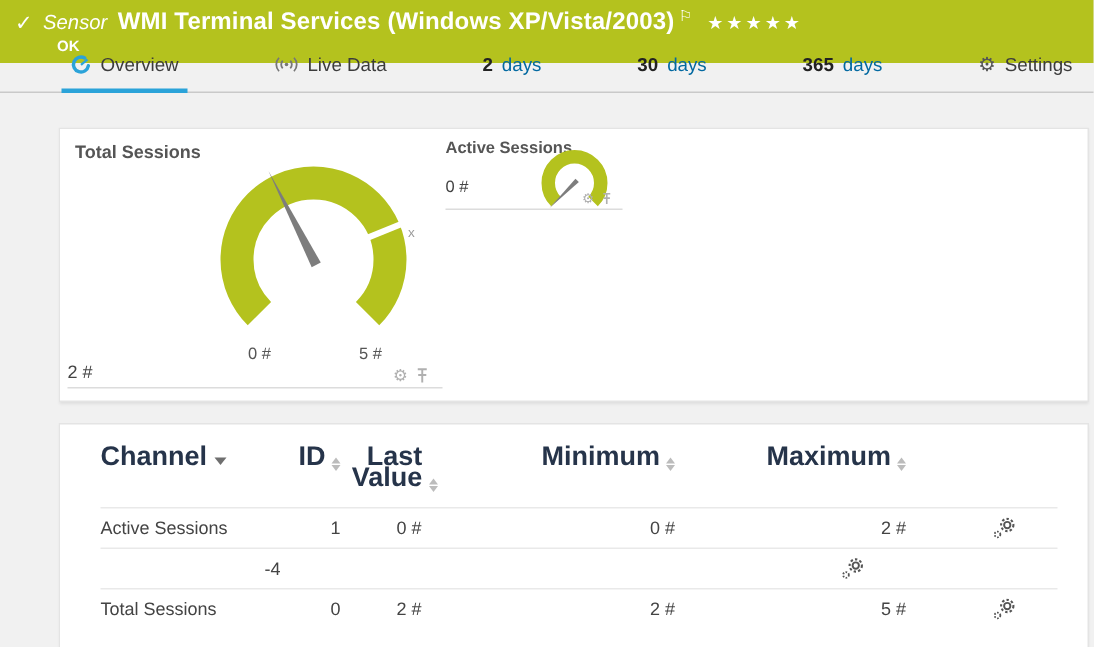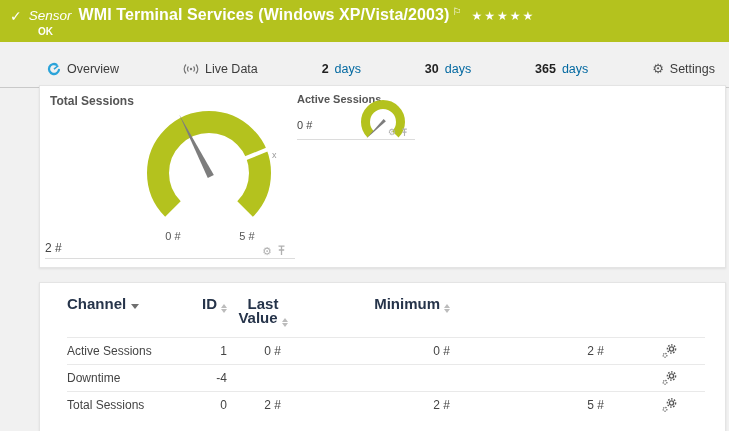--- a/index.html
+++ b/index.html
@@ -10,21 +10,21 @@
   .hdr { position:absolute; top:0; left:0; width:729px; height:42px; background:#b4c21e; color:#fff; }
   .hdr-row { display:flex; align-items:baseline; padding:6px 0 0 10px; }
   .hdr-check { font-size:14px; font-weight:bold; margin-right:7px; position:relative; top:1px; }
   .hdr-kind { font-style:italic; font-size:13.5px; margin-right:7px; }
   .hdr-title { font-weight:bold; font-size:16px; letter-spacing:.1px; }
   .hdr-flag { font-size:10px; position:relative; top:-5px; margin-left:3px; cursor:pointer; }
   .hdr-stars { font-size:12px; letter-spacing:2px; margin-left:10px; cursor:pointer; }
   .hdr-status { position:absolute; left:38px; top:26px; font-size:10px; font-weight:bold; }
 
   
-  .tabs { position:absolute; top:50px; left:0; width:729px; height:38px;
+  .tabs { position:absolute; top:24px; left:0; width:729px; height:38px;
     border-bottom:1px solid #c9c9c9; display:flex; justify-content:space-between;
     padding:0 12px 0 45px; }
   .tab { position:relative; display:flex; align-items:center; gap:6px;
     font-size:12.5px; color:#3c3c3c; cursor:pointer; padding:0 2px; }
   .tab.active::after { content:''; position:absolute; left:-4px; right:-4px; bottom:-1px;
     height:3px; background:#2ba3d9; }
   .tab .num { font-weight:bold; color:#222; }
   .tab .unit { color:#0369a1; }
   .tab svg { display:block; }
 
@@ -38,21 +38,21 @@
   .gl { position:absolute; font-size:11px; color:#555; }
   .cur { position:absolute; font-size:12px; color:#444; }
   .uline { position:absolute; height:1px; background:#dcdcdc; }
   .mini-icons { position:absolute; display:flex; gap:5px; align-items:center; color:#b0b0b0; }
   .mini-icons .gear { font-size:11px; line-height:10px; cursor:pointer; }
   .mini-icons svg { cursor:pointer; display:block; }
 
   
   .tbl { padding:14px 20px 0 27px; }
   .trow { display:grid; grid-template-columns:120px 40px 90px 133px 154px 1fr; align-items:center; }
-  .thead { align-items:start; padding-bottom:10px; font-size:15px; font-weight:bold; color:#26344a; line-height:14px; }
+  .thead { align-items:start; padding-bottom:10px; font-size:18px; font-weight:bold; color:#26344a; line-height:14px; }
   .th { cursor:pointer; }
   .th-id,.th-min,.th-max { text-align:right; }
   .th-last { text-align:center; padding-right:18px; }
   .trow-data { height:27px; border-top:1px solid #e9e9e9; font-size:12px; color:#444; }
   .td-id,.td-last,.td-min,.td-max { text-align:right; }
   .td-last { padding-right:36px; }
   .td-icon { text-align:right; padding-right:28px; }
   .td-icon svg { cursor:pointer; vertical-align:middle; }
 
   .sort { display:inline-flex; flex-direction:column; margin-left:4px; vertical-align:1px; }
@@ -172,20 +172,26 @@
           </span>
       </div>
       <div class="th th-last">
         <span>Last Value</span><span class="sort">
             <i class="up"></i>
             <i class="dn"></i>
           </span>
       </div>
       <div class="th th-min">
         <span>Minimum</span><span class="sort">
+            <i class="up"></i>
+            <i class="dn"></i>
+          </span>
+      </div>
+      <div class="th th-max">
+        <span>Maximum</span><span class="sort">
             <i class="up"></i>
             <i class="dn"></i>
           </span>
       </div>
       <div class="th"></div>
     </div>
 
     <div class="trow trow-data">
       <div>Active Sessions</div>
       <div class="td-id">1</div>
@@ -195,21 +201,20 @@
       <div class="td-icon">
         <svg width="15" height="15" viewBox="0 0 15 15">
           <circle cx="9.5" cy="5" r="4.1" fill="none" stroke="#555" stroke-width="1.4" stroke-dasharray="1.6 1.45"></circle>
           <circle cx="9.5" cy="5" r="2.1" fill="none" stroke="#555" stroke-width="1.3"></circle>
           <circle cx="3" cy="11.3" r="1.9" fill="none" stroke="#555" stroke-width="1.2" stroke-dasharray="1.1 1"></circle>
         </svg>
       </div>
     </div>
 
     <div class="trow trow-data">
-      <div>Downtime</div>
       <div class="td-id">-4</div>
       <div class="td-last"></div>
       <div class="td-min"></div>
       <div class="td-max"></div>
       <div class="td-icon">
         <svg width="15" height="15" viewBox="0 0 15 15">
           <circle cx="9.5" cy="5" r="4.1" fill="none" stroke="#555" stroke-width="1.4" stroke-dasharray="1.6 1.45"></circle>
           <circle cx="9.5" cy="5" r="2.1" fill="none" stroke="#555" stroke-width="1.3"></circle>
           <circle cx="3" cy="11.3" r="1.9" fill="none" stroke="#555" stroke-width="1.2" stroke-dasharray="1.1 1"></circle>
         </svg>

